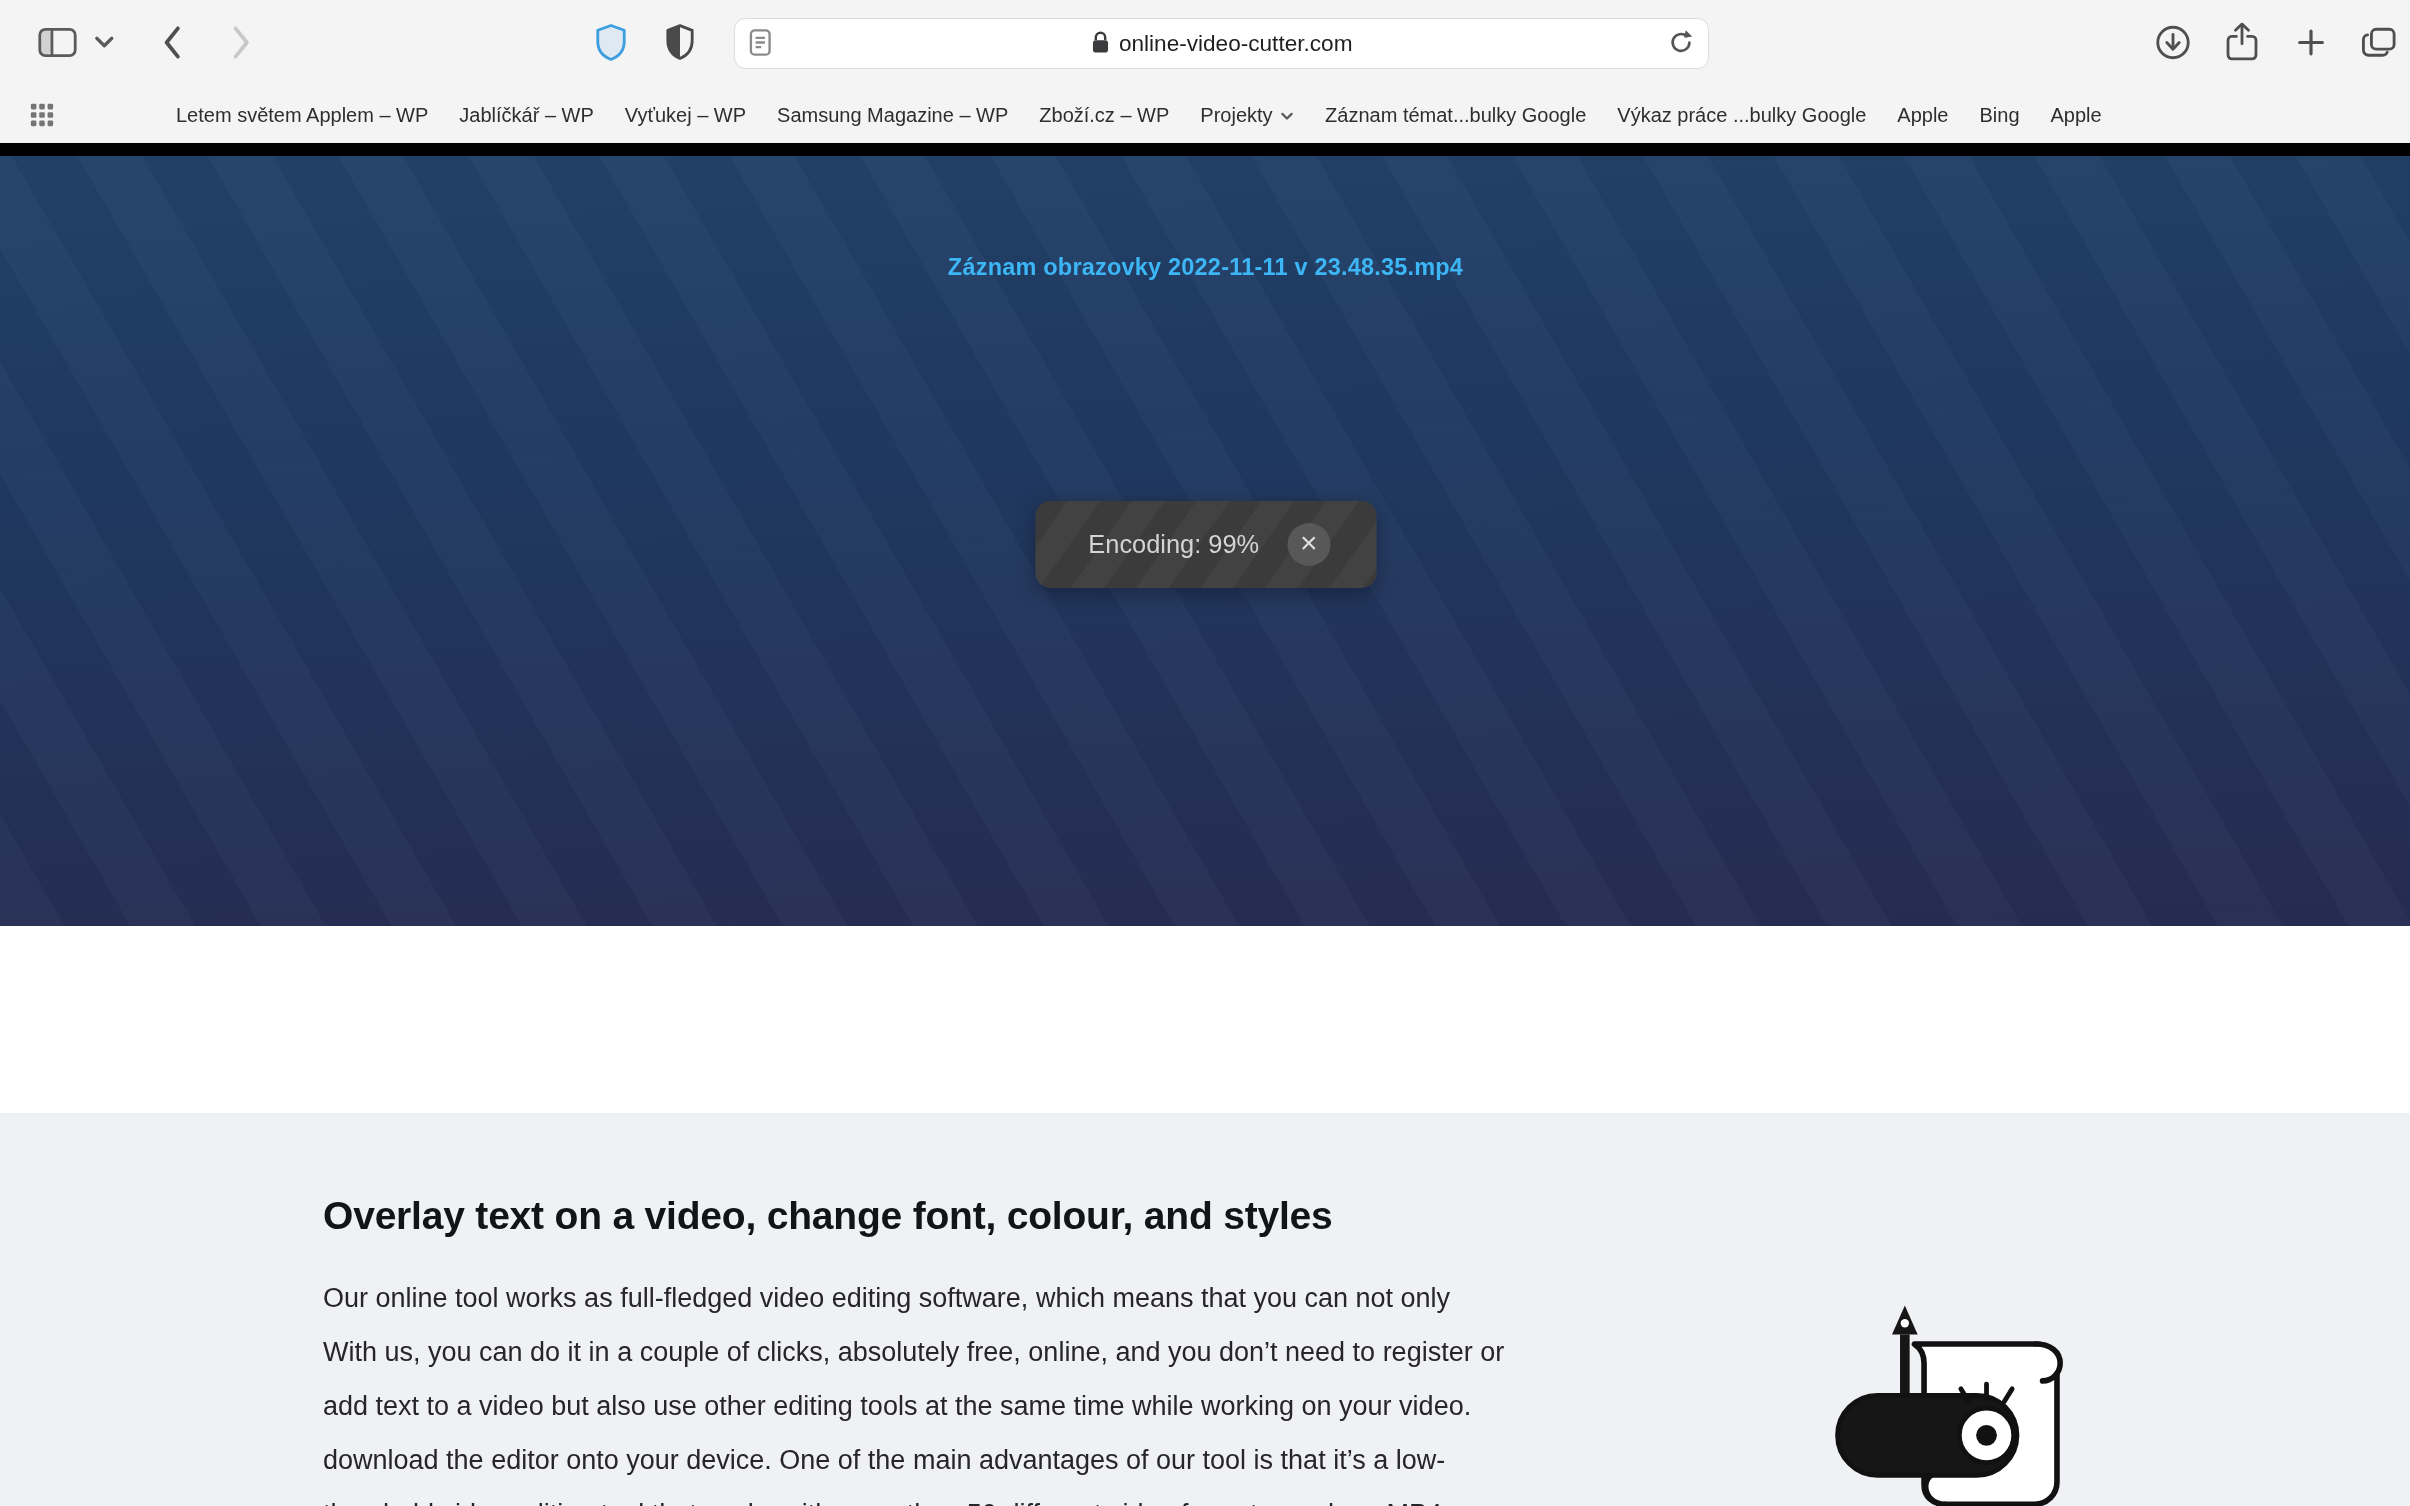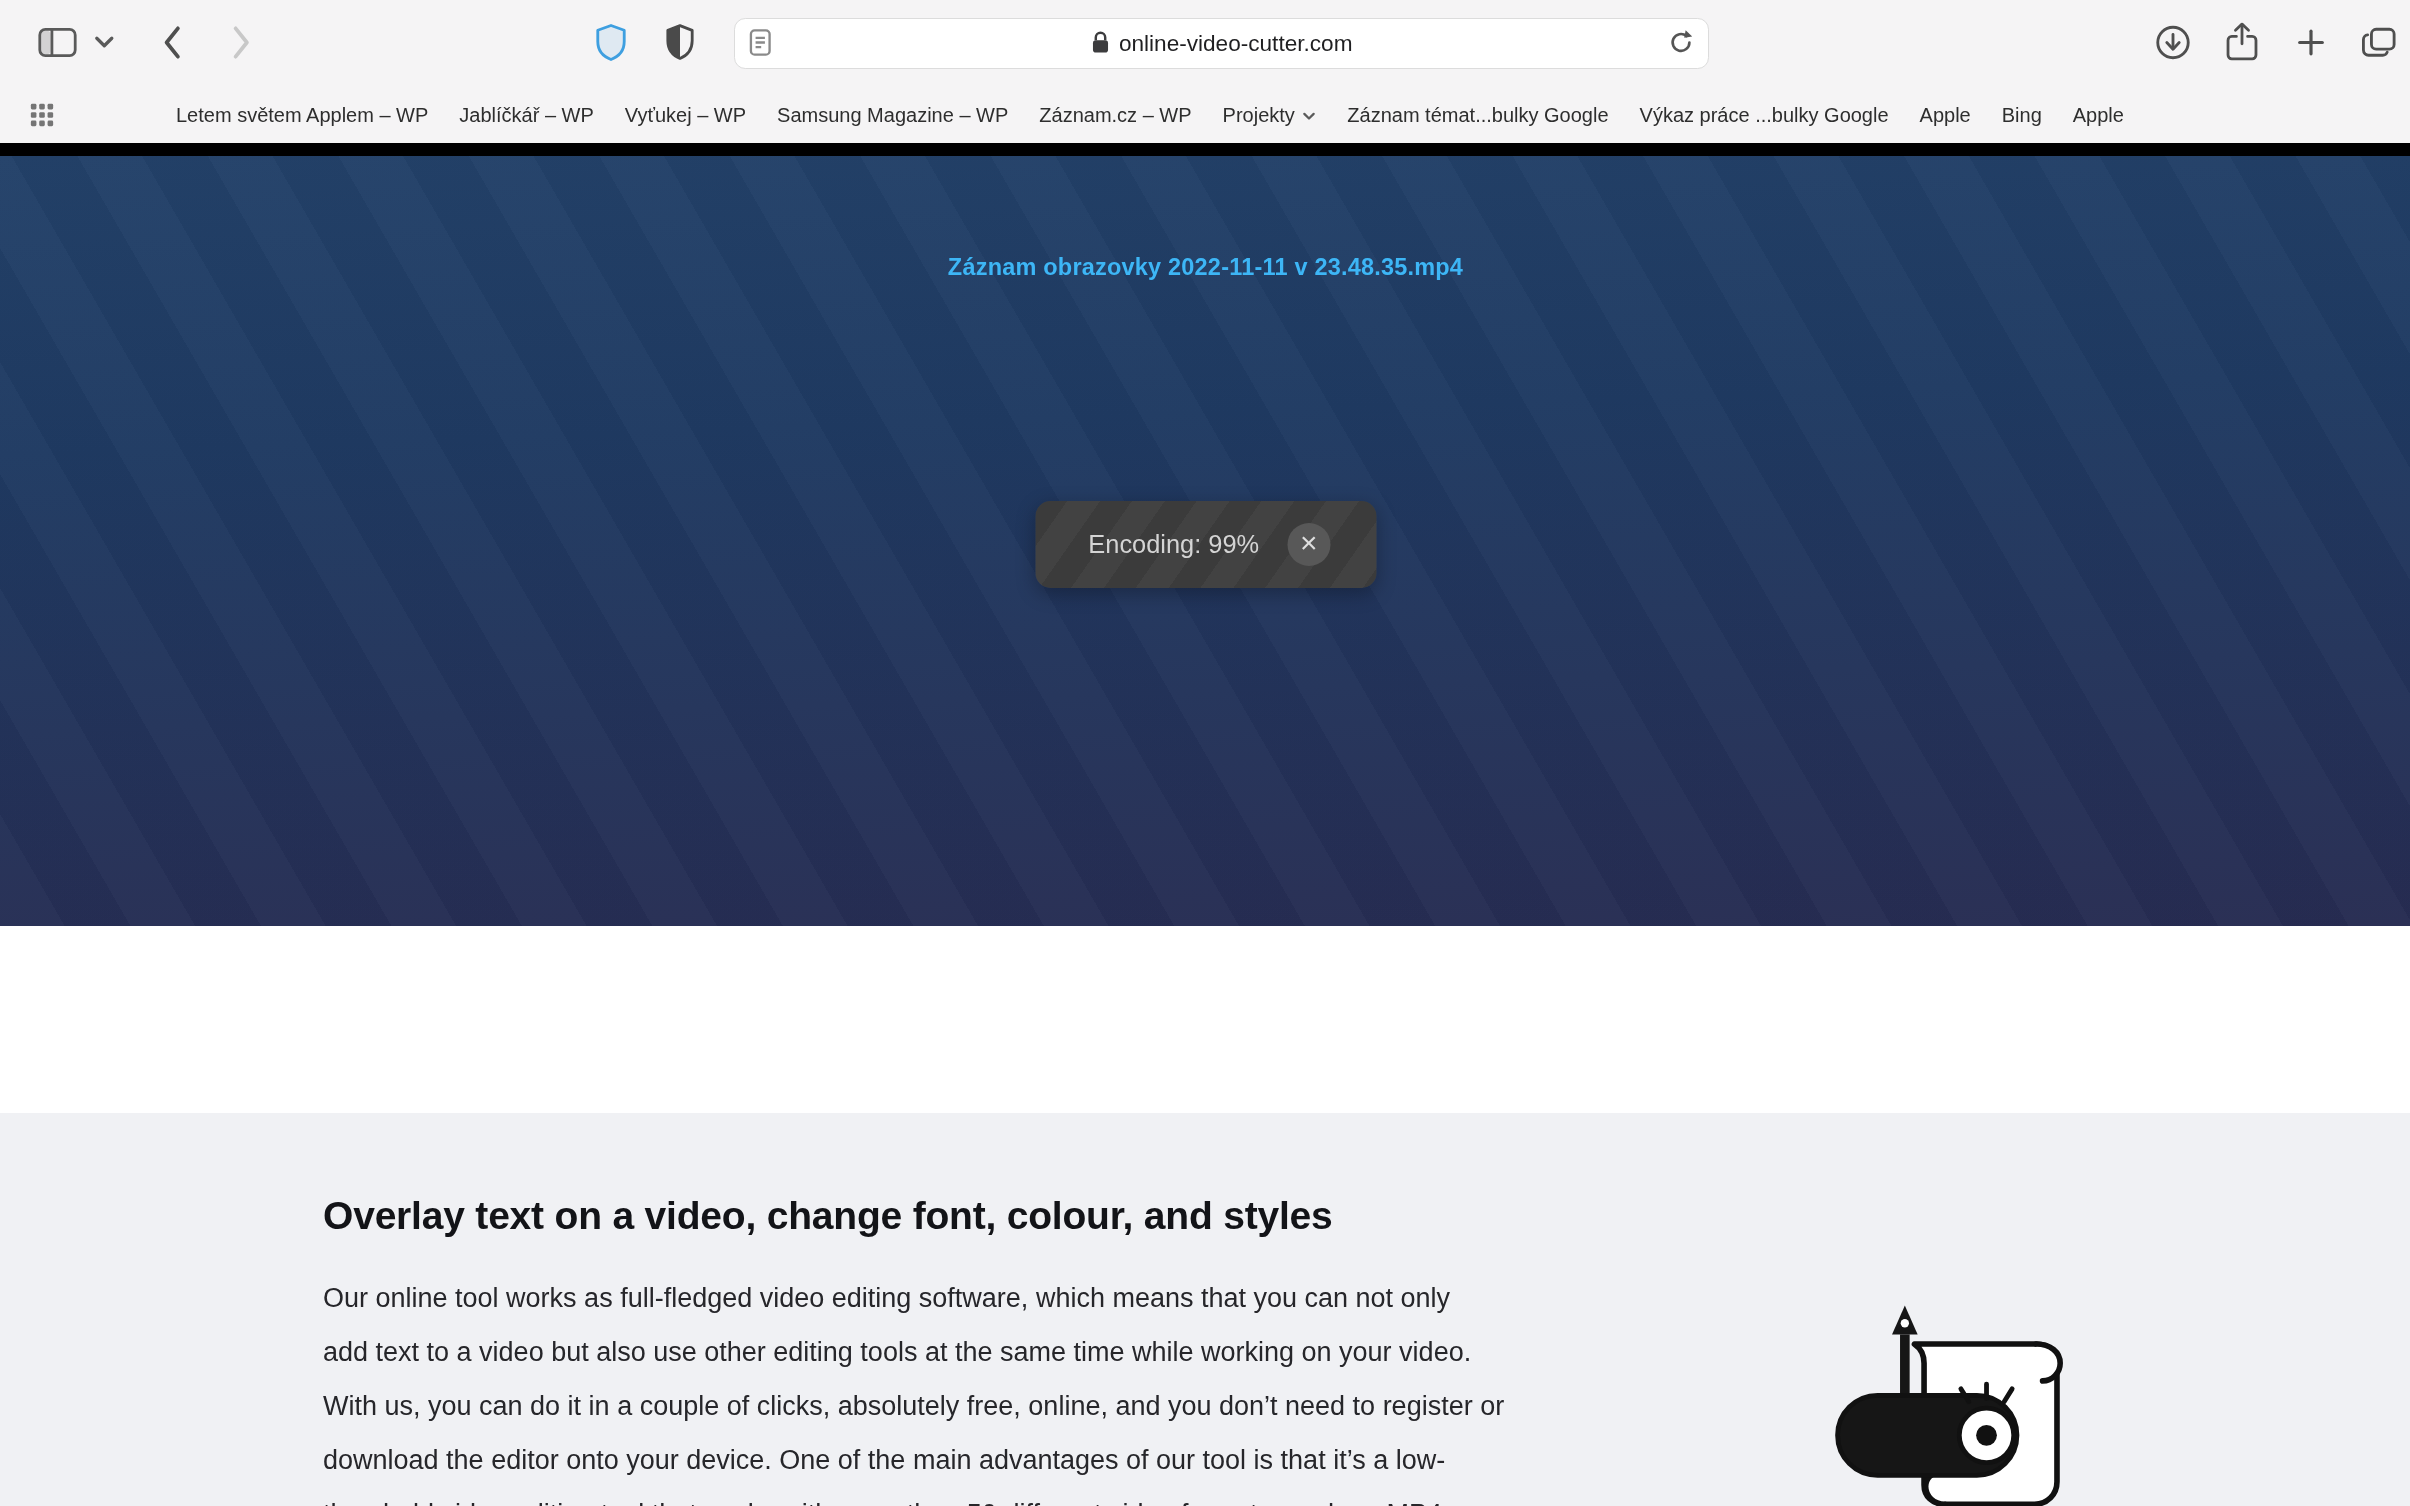--- a/index.html
+++ b/index.html
@@ -228,21 +228,21 @@
       <button class="bm">
           <span>Jablíčkář – WP</span>
         </button>
       <button class="bm">
           <span>Vyťukej – WP</span>
         </button>
       <button class="bm">
           <span>Samsung Magazine – WP</span>
         </button>
       <button class="bm">
-          <span>Záznam.cz – WP</span>
+          <span>Zboží.cz – WP</span>
         </button>
       <button class="bm">
         <span>Projekty</span>
         <span>
           <svg width="14" height="10.4" viewBox="0 0 15 11">
               <polyline points="2.5,3 7.5,8 12.5,3" fill="none" stroke="#5a5a5a" stroke-width="2.4" stroke-linecap="round" stroke-linejoin="round"></polyline>
             </svg>
         </span>
       </button>
       <button class="bm">
@@ -274,22 +274,22 @@
         </button>
     </div>
   </section>
 
   <section class="white-gap"></section>
 
   <section class="article">
     <h1 class="heading">Overlay text on a video, change font, colour, and styles</h1>
     <div class="para">
       <div class="pline">Our online tool works as full-fledged video editing software, which means that you can not only</div>
+      <div class="pline">With us, you can do it in a couple of clicks, absolutely free, online, and you don’t need to register or</div>
       <div class="pline">add text to a video but also use other editing tools at the same time while working on your video.</div>
-      <div class="pline">With us, you can do it in a couple of clicks, absolutely free, online, and you don’t need to register or</div>
       <div class="pline">download the editor onto your device. One of the main advantages of our tool is that it’s a low-</div>
       <div class="pline">threshold video editing tool that works with more than 50 different video formats, such as MP4</div>
     </div>
     <div class="mascot">
       <svg width="273" height="221" viewBox="0 0 170 138">
 
         <path d="M62 30 h64 c8 0 13 5 13 12 v74 c0 8 -6 14 -14 14 h-56 c-8 0 -13 -5 -13 -12 V42 c0 -7 -3 -10 -6 -12 z" fill="#ffffff" stroke="#111111" stroke-width="3.5" stroke-linejoin="round"></path>
         <path d="M126 30 c9 0 15 5 15 12 0 6 -5 11 -11 11" fill="#ffffff" stroke="#111111" stroke-width="3.5" stroke-linecap="round"></path>
         <path d="M69 130 c-7 0 -12 -5 -12 -11 0 -5 4 -9 9 -9" fill="#ffffff" stroke="#111111" stroke-width="3.5" stroke-linecap="round"></path>
 

